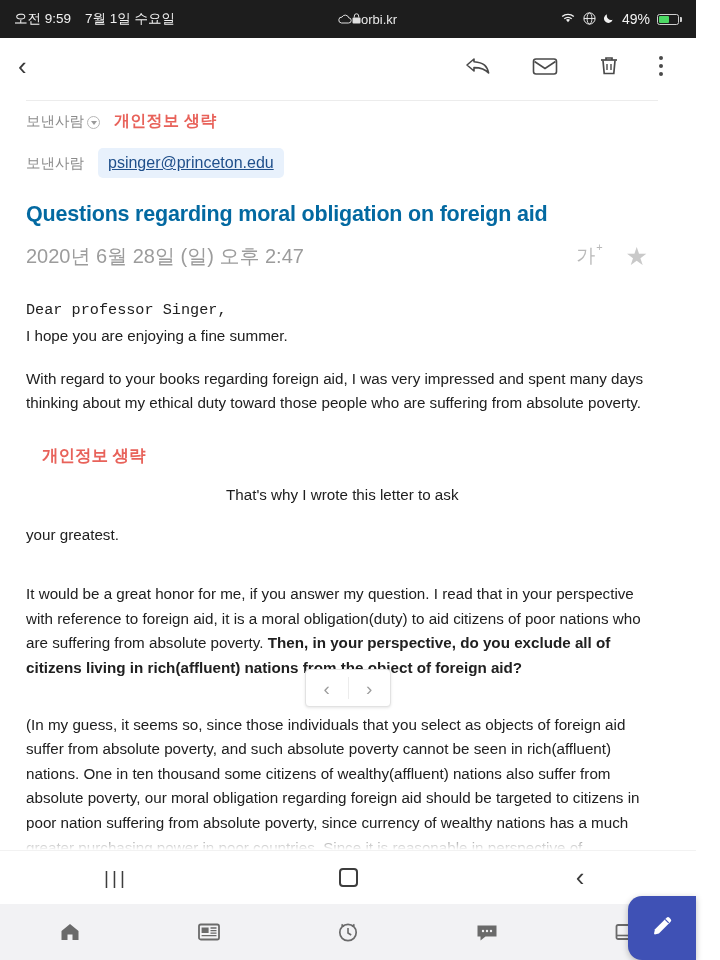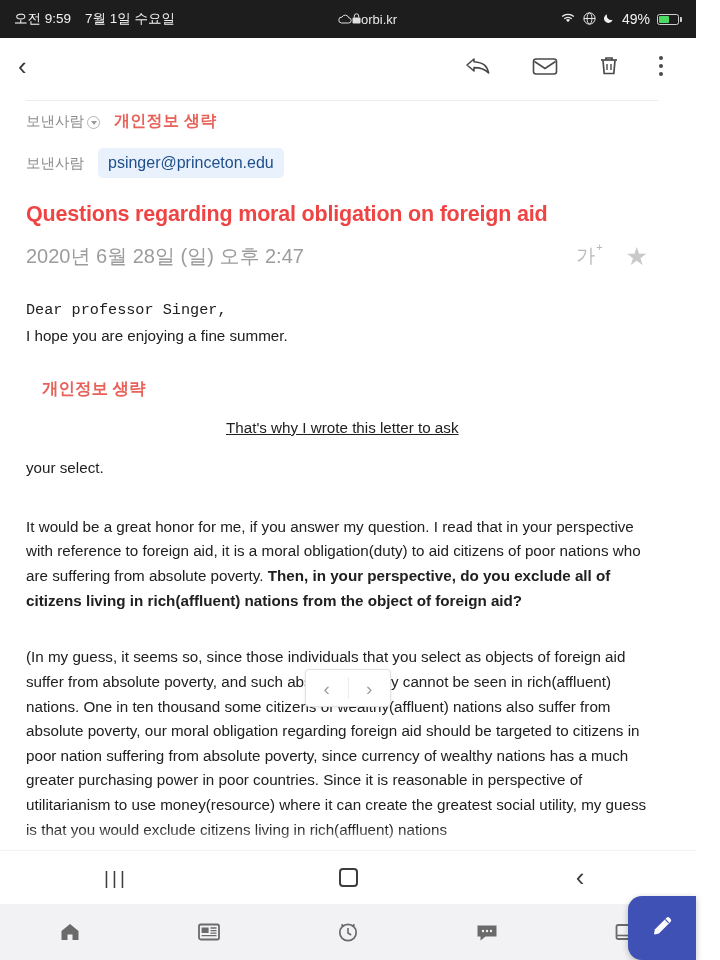--- a/index.html
+++ b/index.html
@@ -122,29 +122,30 @@
     font-weight: 600;
     letter-spacing: 0.3px;
   }
   .chip {
     background: #e8f1fc;
     color: #1f4f8b;
     border-radius: 5px;
     padding: 6px 10px;
     font-size: 16px;
     display: inline-block;
+    text-decoration: underline;
   }
   .divider-line {
     height: 1px; background: #ececec; margin: 6px 0 0 0;
   }
 
   .subject {
     font-size: 21.5px;
     font-weight: bold;
-    color: #ef4444;
+    color: #0369a1;
     line-height: 1.33;
     margin: 16px 0 0 0;
     letter-spacing: -0.2px;
   }
   .meta-row {
     display: flex;
     align-items: center;
     margin: 14px 0 0 0;
   }
   .meta-date {
@@ -176,21 +177,21 @@
   .para { margin-bottom: 16px; }
   .para.tight { margin-bottom: 2px; font-family: Liberation Mono, monospace; }
   .para.gap { margin-top: 20px; }
   .bold-q { font-weight: bold; }
   .redact-body {
     color: #e8625a;
     font-size: 16.5px;
     font-weight: 600;
     margin: 26px 0 14px 16px;
   }
-  .indent-line { text-indent: 200px; text-decoration: underline; }
+  .indent-line { text-indent: 200px; }
 
   
   .page-nav {
     position: absolute;
     left: 50%;
     transform: translateX(-50%);
     top: 575px;
     width: 86px; height: 38px;
     background: #ffffff;
     border: 1px solid #e2e2e2;
@@ -375,25 +376,26 @@
           <span class="font-btn">
             <span>가</span><sup>+</sup>
           </span>
           <span class="star">★</span>
         </span>
       </div>
 
       <div class="body-text">
         <div class="para tight">Dear professor Singer,</div>
         <div class="para" style="">I hope you are enjoying a fine summer.</div>
+        <div class="para" style="margin-top:18px;">With regard to your books regarding foreign aid, I was very impressed and spent many days thinking about my ethical duty toward those people who are suffering from absolute poverty.</div>
 
         <div class="redact-body">개인정보 생략</div>
 
         <div class="para indent-line">That's why I wrote this letter to ask</div>
-        <div class="para">your select.</div>
+        <div class="para">your greatest.</div>
 
         <div class="para gap" style="margin-top:34px;">
           <span>It would be a great honor for me, if you answer my question. I read that in your perspective with reference to foreign aid, it is a moral obligation(duty) to aid citizens of poor nations who are suffering from absolute poverty. </span><span class="bold-q">Then, in your perspective, do you exclude all of citizens living in rich(affluent) nations from the object of foreign aid?</span>
         </div>
 
         <div class="para" style="margin-top:32px;">(In my guess, it seems so, since those individuals that you select as objects of foreign aid suffer from absolute poverty, and such absolute poverty cannot be seen in rich(affluent) nations. One in ten thousand some citizens of wealthy(affluent) nations also suffer from absolute poverty, our moral obligation regarding foreign aid should be targeted to citizens in poor nation suffering from absolute poverty, since currency of wealthy nations has a much greater purchasing power in poor countries. Since it is reasonable in perspective of utilitarianism to use money(resource) where it can create the greatest social utility, my guess is that you would exclude citizens living in rich(affluent) nations</div>
       </div>
     </div>
 
     <div class="page-nav">

